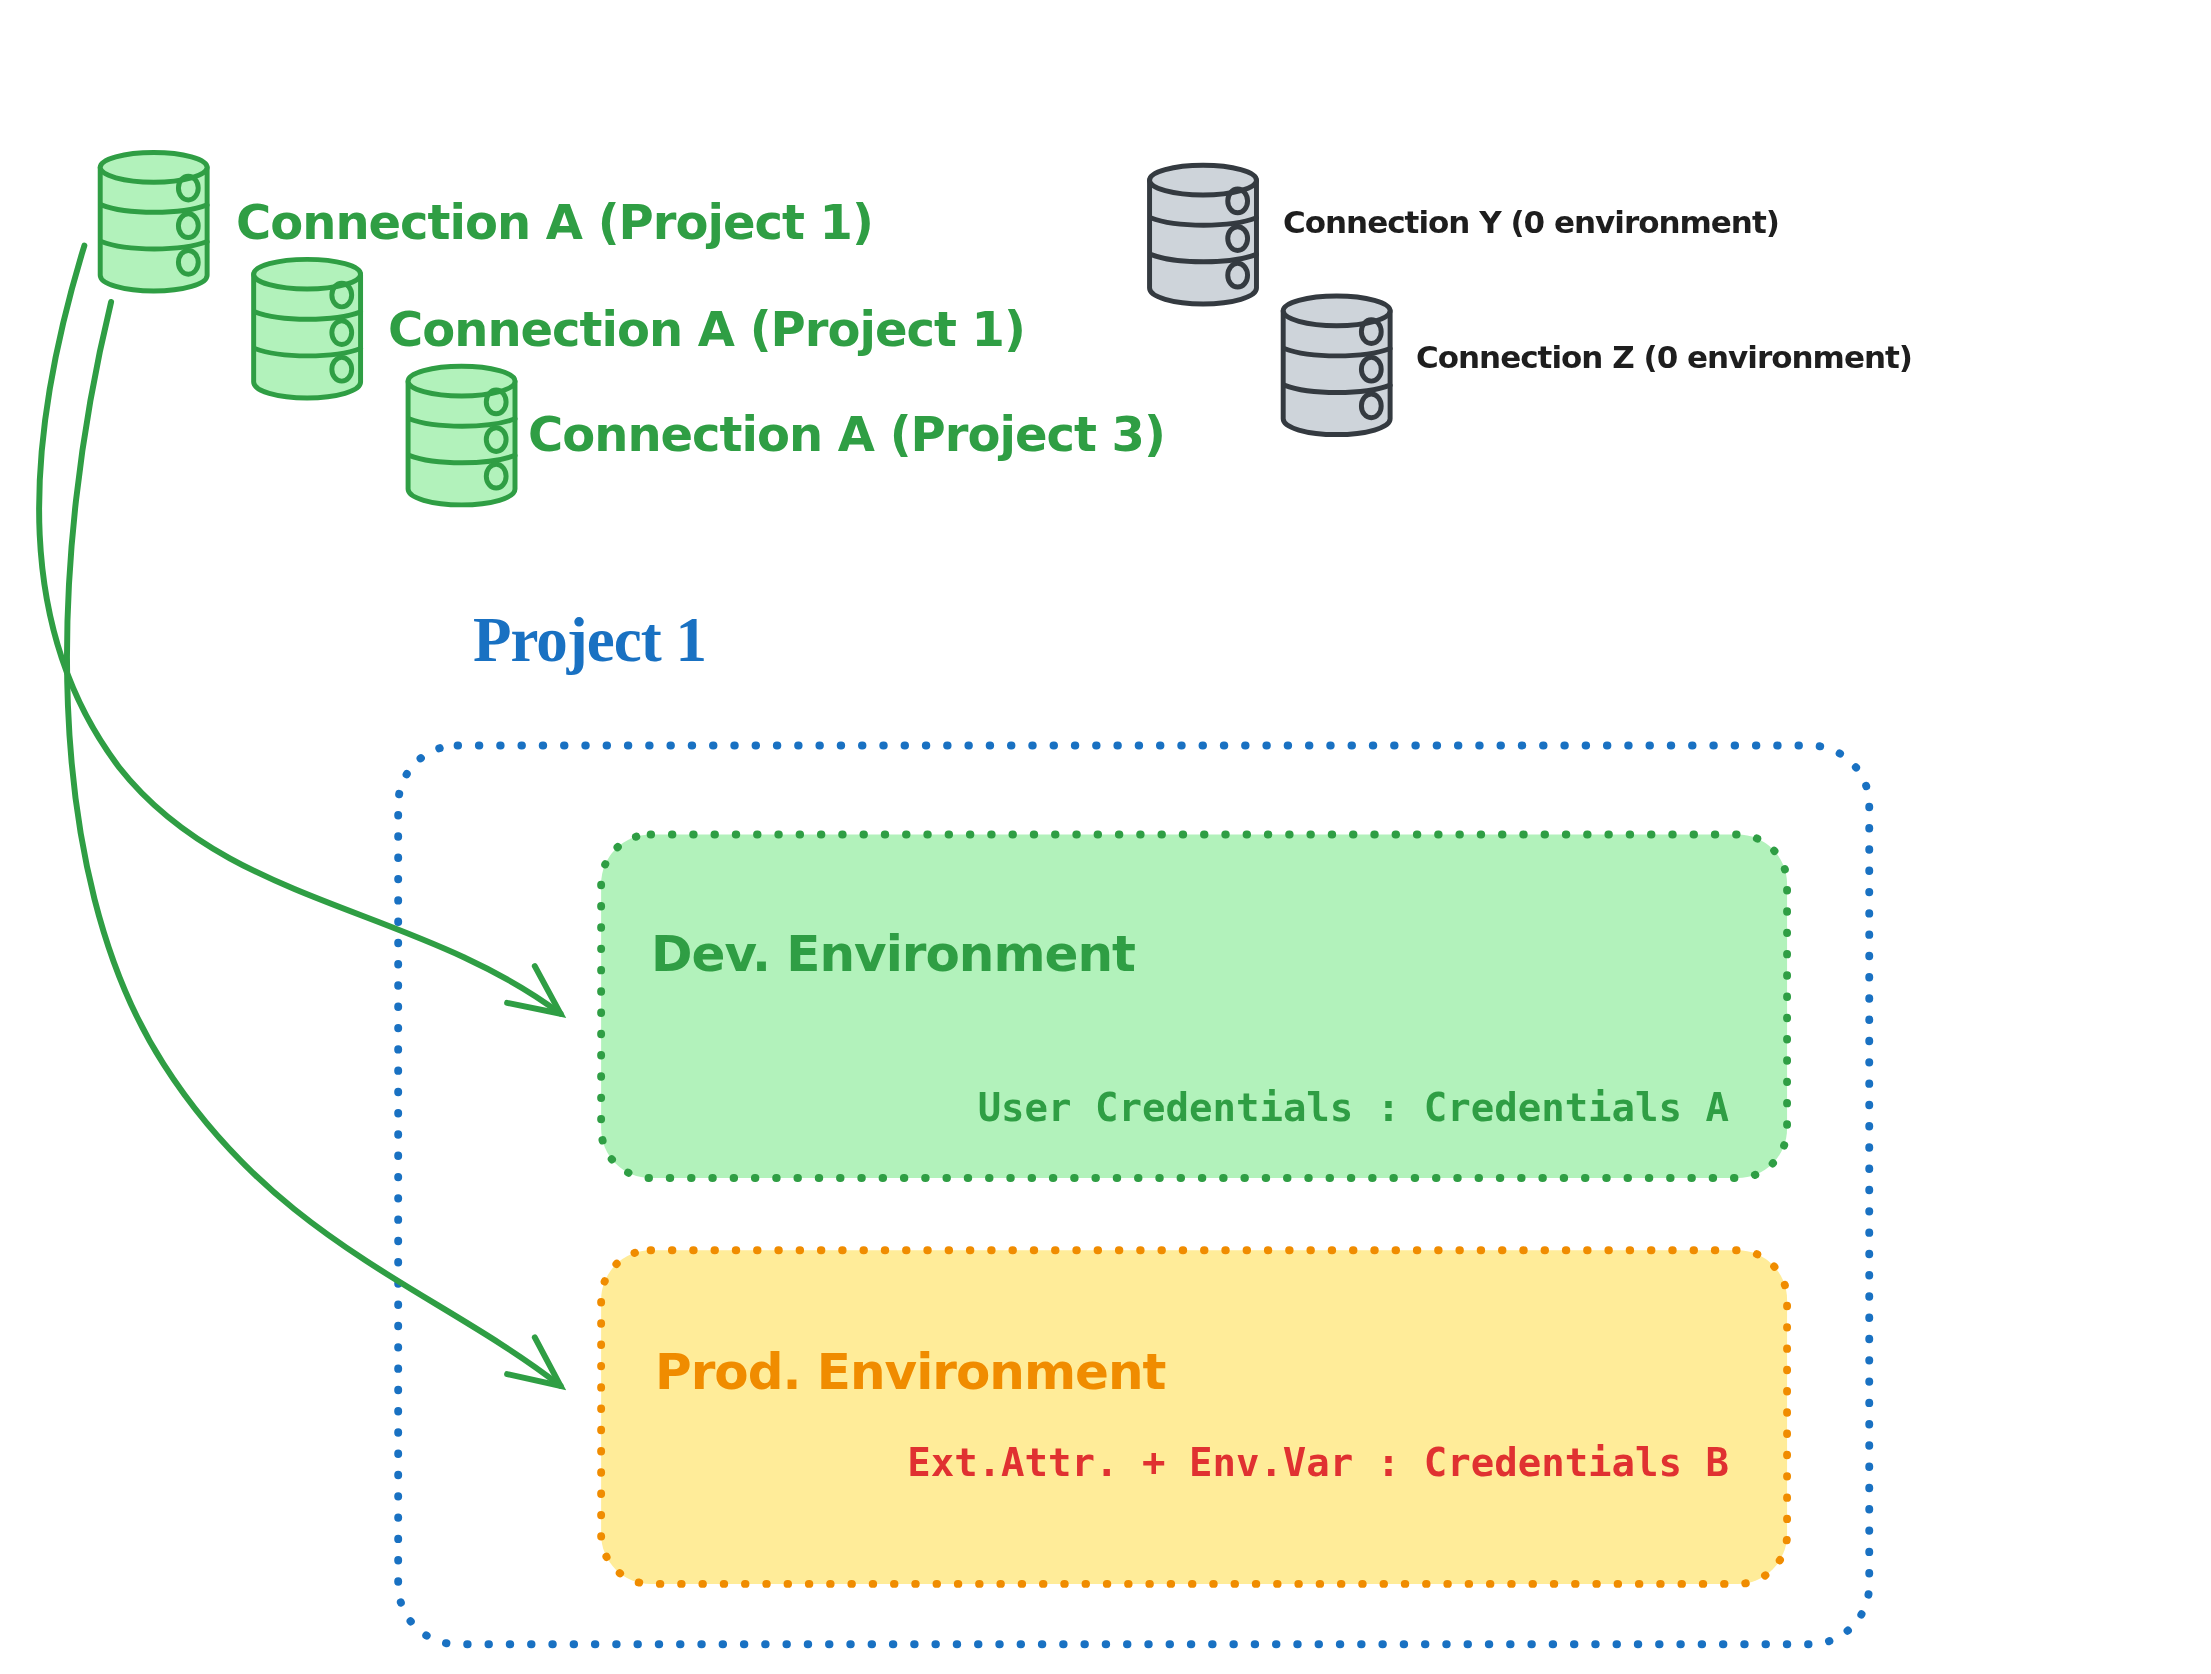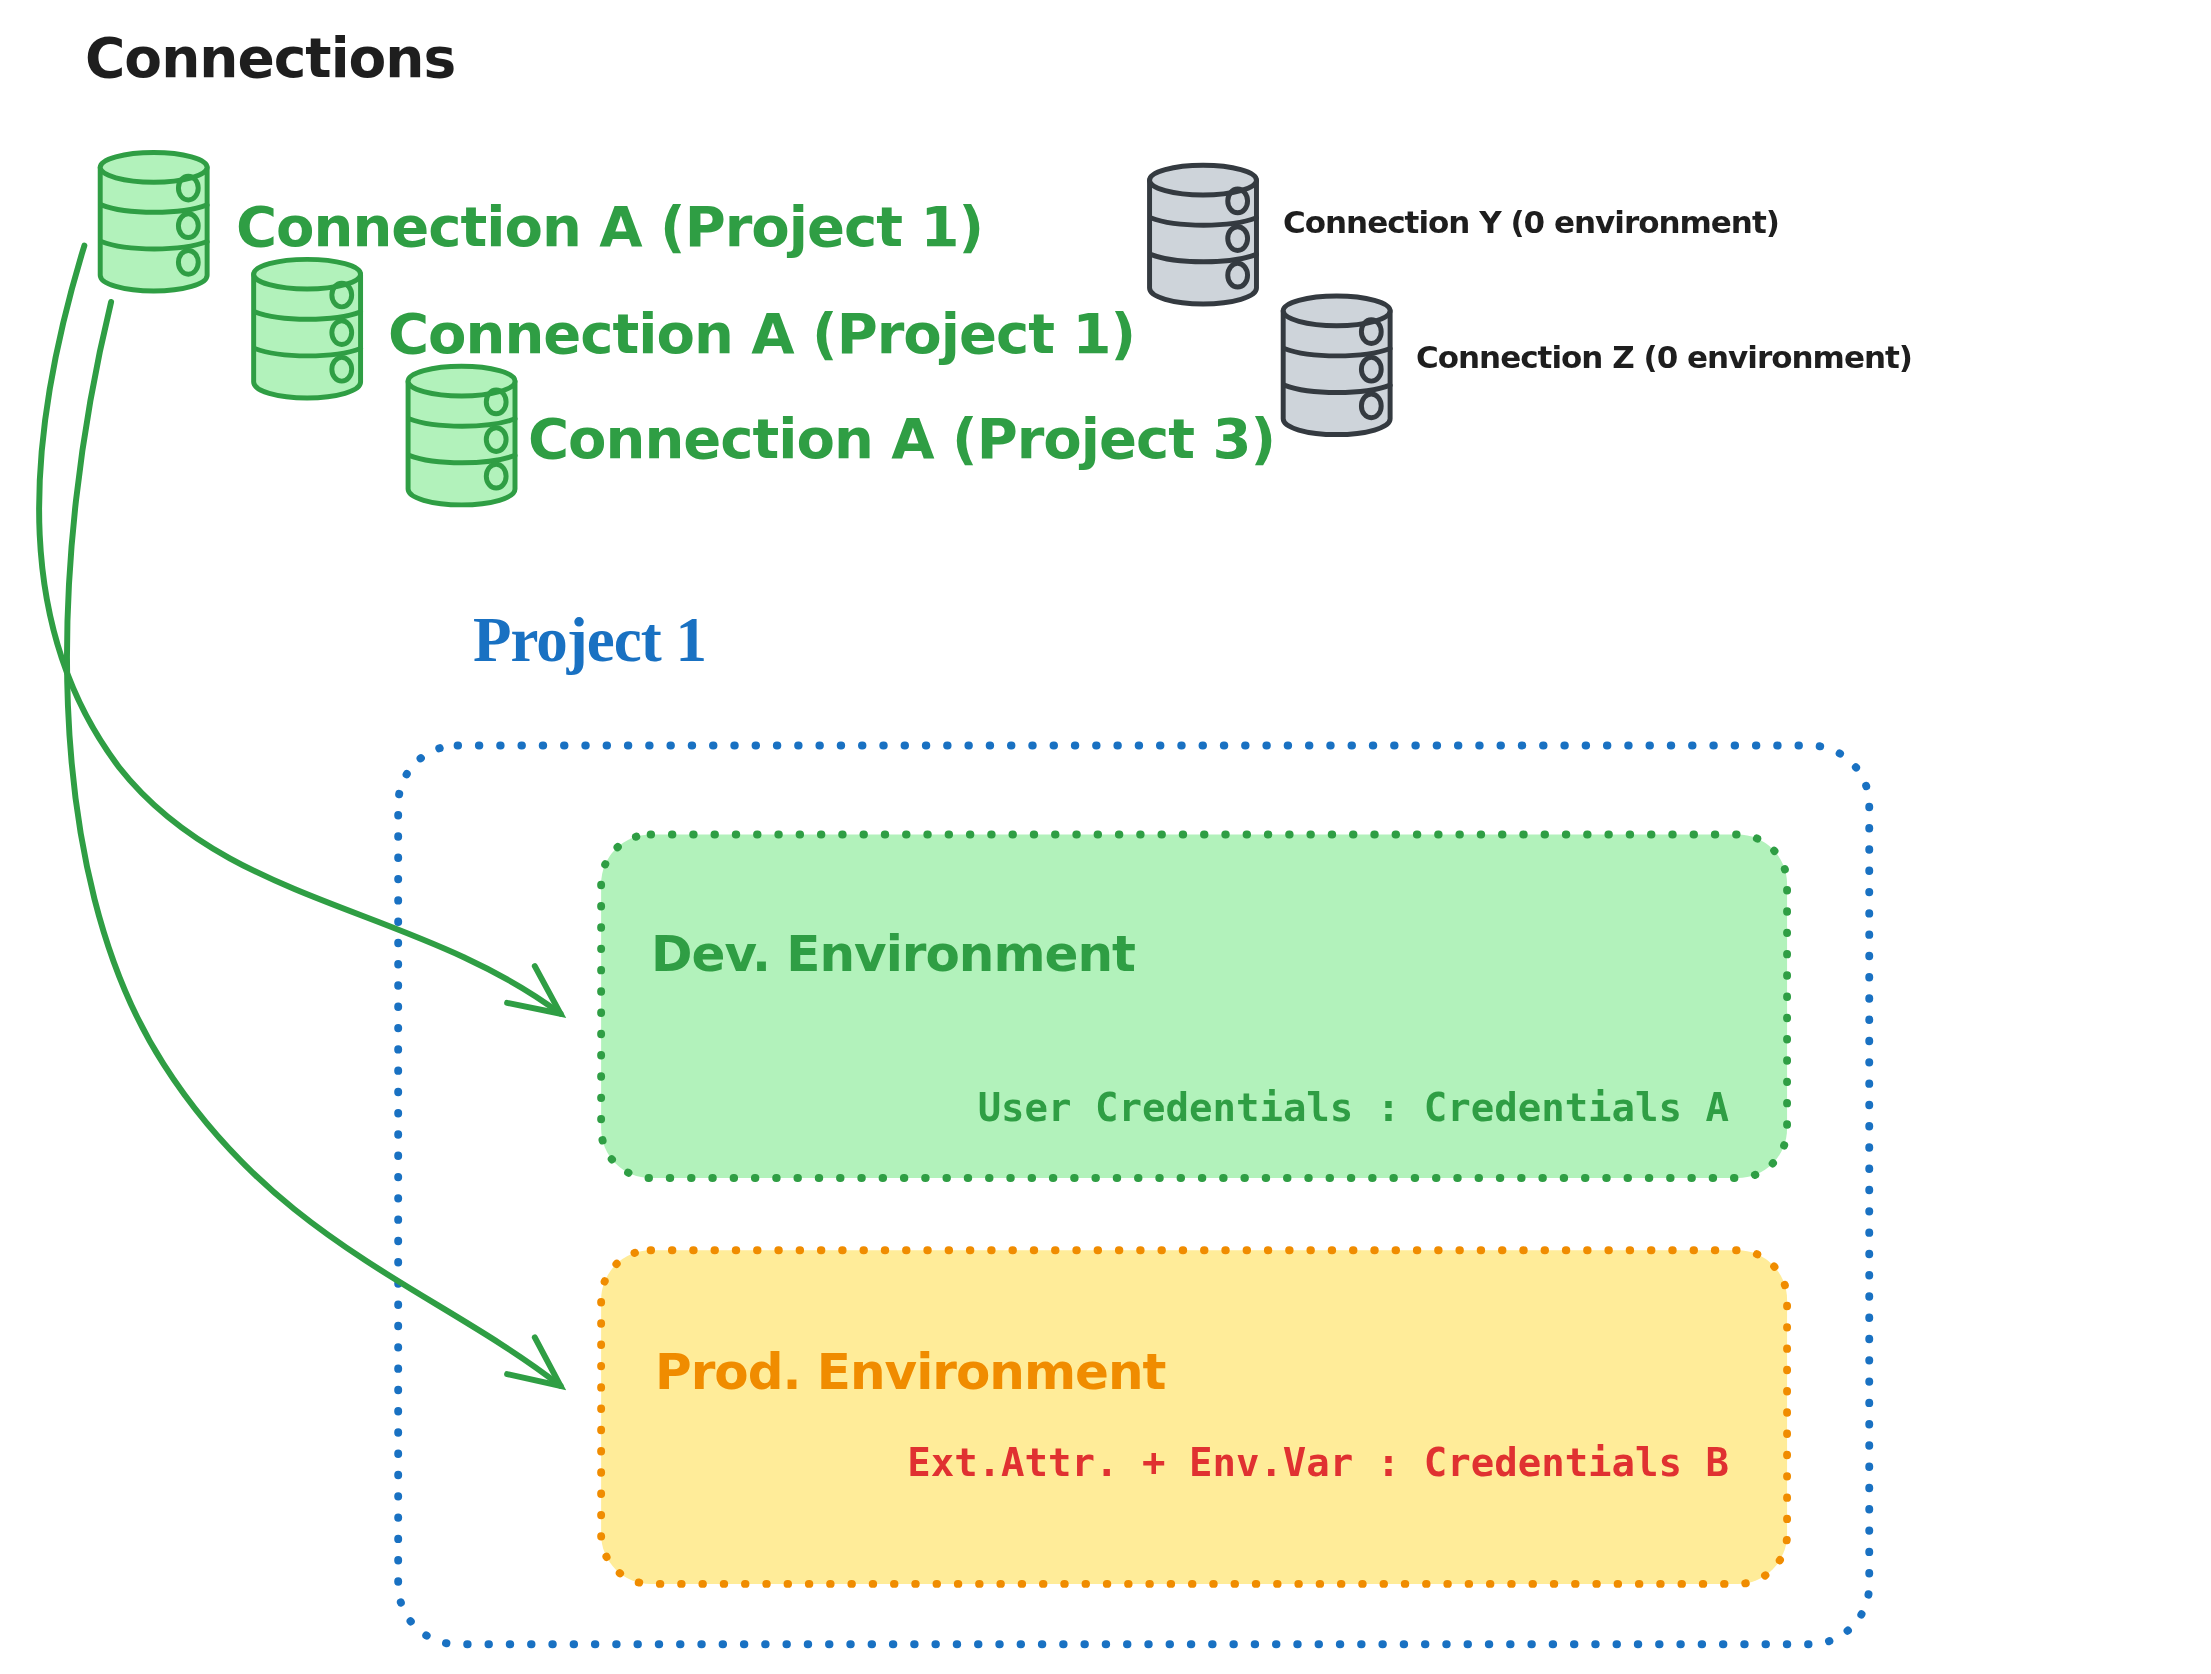--- a/index.html
+++ b/index.html
@@ -7,21 +7,21 @@
     position:relative;
     width:2212px;height:1674px;
     background:#ffffff;
     overflow:hidden;
     font-family:"DejaVu Sans", sans-serif;
   }
   #shapes{position:absolute;left:0;top:0;width:2212px;height:1674px;}
   .txt{position:absolute;white-space:nowrap;}
   .hand{font-weight:700;letter-spacing:-1px;}
   .diagram-title{left:85px;top:26px;font-size:55px;color:#1e1e1e;}
-  .conn-label-green{font-size:56px;color:#2f9e44;}
+  .conn-label-green{font-size:48px;color:#2f9e44;}
   .conn-label-gray{font-size:31px;color:#1e1e1e;}
   .lbl-g1{left:236px;top:194px;}
   .lbl-g2{left:388px;top:301px;}
   .lbl-g3{left:528px;top:406px;}
   .lbl-y{left:1283px;top:204px;}
   .lbl-z{left:1416px;top:339px;}
   .project-title{left:473px;top:604px;font-size:63px;color:#1971c2;font-family:Liberation Serif, serif;}
   .env-title{font-size:50px;margin-top:48px;}
   .dev-title{left:651px;top:877px;color:#2f9e44;}
   .prod-title{left:655px;top:1295px;color:#f08c00;}
@@ -68,21 +68,20 @@
       <path d="M 85 248 C 20 460, 18 640, 120 775 C 230 915, 420 915, 566 1024"></path>
       <polyline points="540,976 566,1024 512,1013"></polyline>
     </g>
 
     <g stroke="#2f9e44" stroke-width="6" fill="none" stroke-linecap="round">
       <path d="M 112 305 C 50 560, 40 880, 165 1075 C 280 1255, 440 1302, 566 1400"></path>
       <polyline points="540,1351 566,1400 512,1388"></polyline>
     </g>
   </svg>
 
-  <div class="txt hand diagram-title">Connections</div>
 
   <div class="txt hand conn-label-green lbl-g1">Connection A (Project 1)</div>
   <div class="txt hand conn-label-green lbl-g2">Connection A (Project 1)</div>
   <div class="txt hand conn-label-green lbl-g3">Connection A (Project 3)</div>
 
   <div class="txt hand conn-label-gray lbl-y">Connection Y (0 environment)</div>
   <div class="txt hand conn-label-gray lbl-z">Connection Z (0 environment)</div>
 
   <div class="txt hand project-title">Project 1</div>
 

